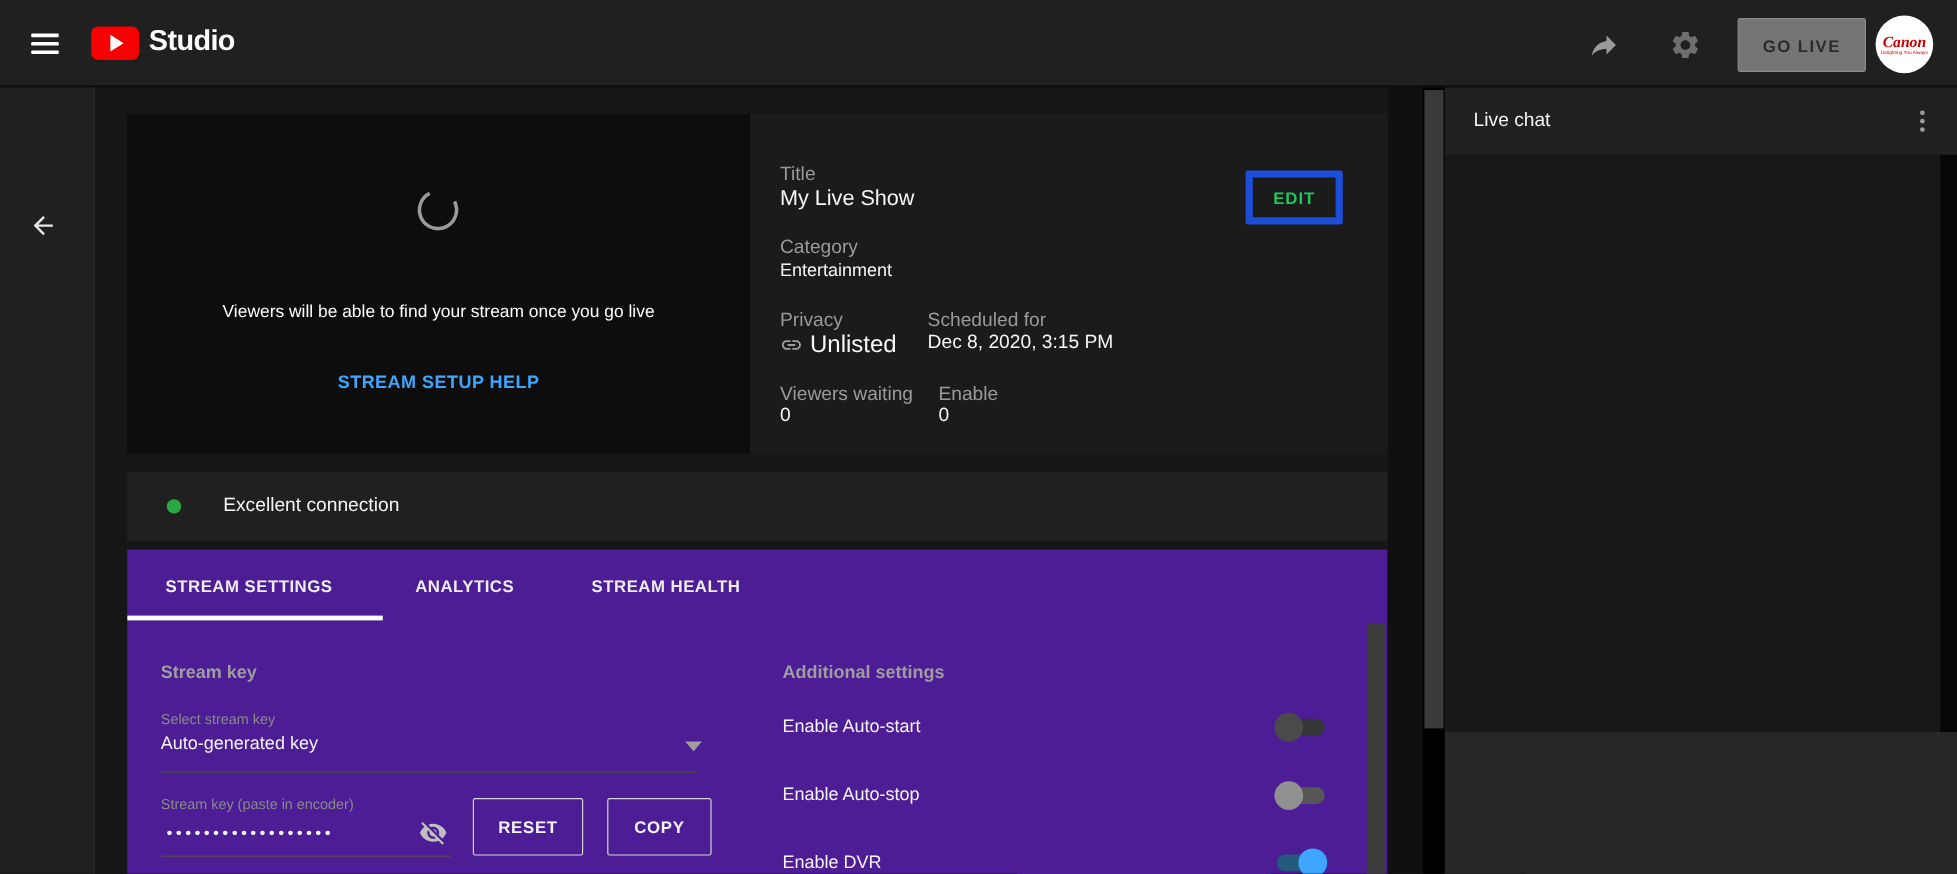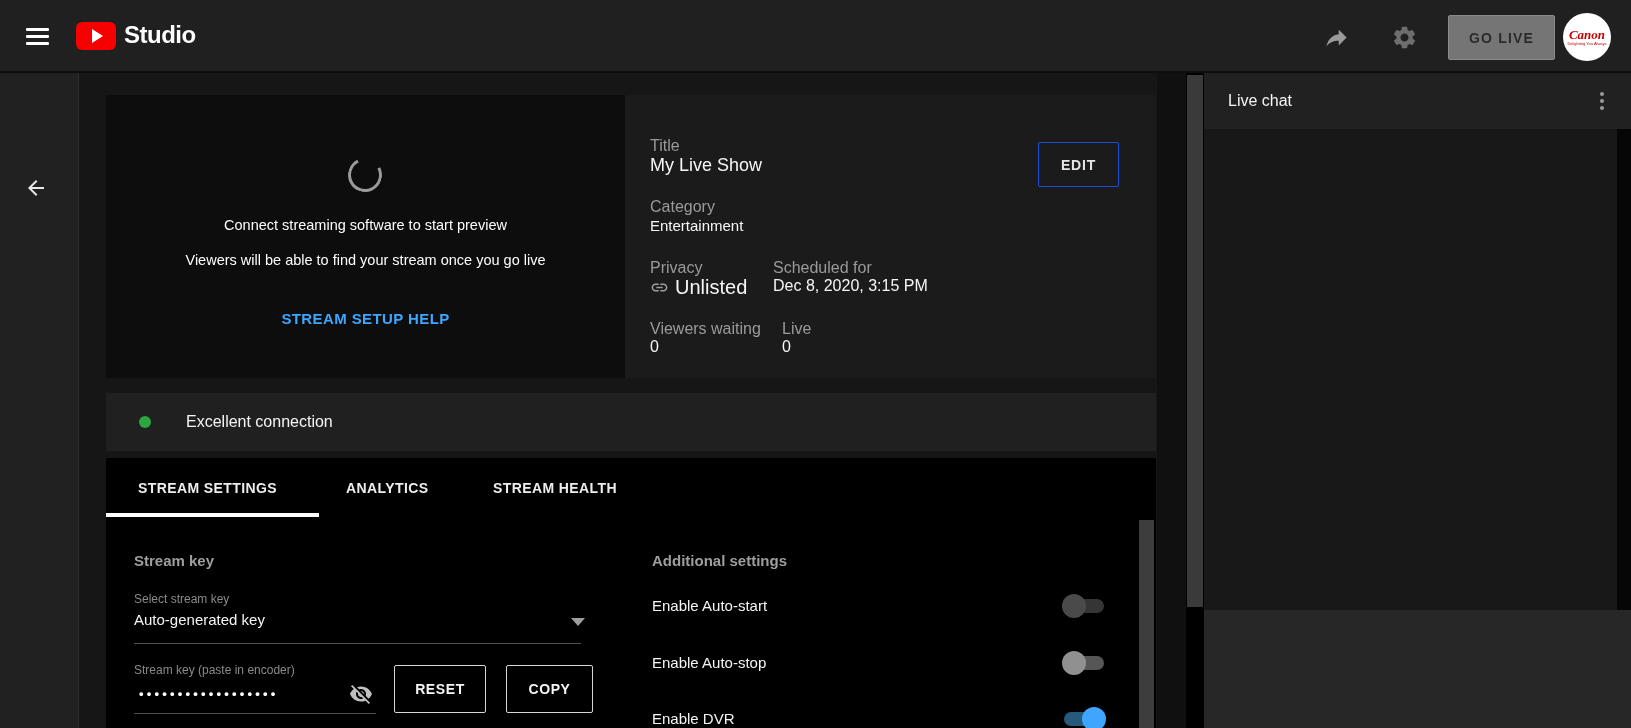--- a/index.html
+++ b/index.html
@@ -39,33 +39,33 @@
   .pv-msg { position:absolute; left:0; width:100%; font-size:14.5px; color:#fdfdfd; font-weight:500; }
   #pv-msg1 { top:122px; }
   #pv-msg2 { top:157px; }
   #pv-help { position:absolute; left:0; top:215px; width:100%; font-size:15px; font-weight:bold;
     letter-spacing:0.4px; color:#3ea6ff; cursor:pointer; }
 
   #info-pane { left:625px; top:95px; width:531px; height:283px; background:#1b1b1b; }
   .lbl { position:absolute; font-size:16px; color:#9a9a9a; }
   .val { position:absolute; font-size:15px; color:#f6f6f6; font-weight:500; }
   #edit-btn { position:absolute; left:413px; top:47px; width:81px; height:45px; background:transparent;
-    border:1px solid #1d4ed8; border-radius:2px; color:#e5e5e5; font-size:14px; font-weight:bold;
+    border:6px solid #1d4ed8; border-radius:2px; color:#22c55e; font-size:14px; font-weight:bold;
     letter-spacing:0.8px; display:flex; align-items:center; justify-content:center; cursor:pointer; }
   #privacy-row { position:absolute; left:25px; top:181px; display:flex; align-items:center; gap:6px; }
   #privacy-row .val-inline { font-size:20px; color:#f6f6f6; font-weight:500; }
 
   
   #conn-row { left:106px; top:393px; width:1050px; height:58px; background:#202020;
     display:flex; align-items:center; }
   #conn-dot { width:12px; height:12px; border-radius:50%; margin-left:33px; }
   #conn-text { margin-left:35px; font-size:16px; color:#f4f4f4; }
 
   
-  #tabs-card { left:106px; top:458px; width:1050px; height:270px; background:#000000; overflow:hidden; }
+  #tabs-card { left:106px; top:458px; width:1050px; height:270px; background:#4c1d95; overflow:hidden; }
   .tab { position:absolute; top:22px; font-size:14px; font-weight:bold; letter-spacing:0.4px;
     color:#ededed; cursor:pointer; }
   #tab-underline { position:absolute; left:0; top:55px; width:213px; height:4px; background:#fdfdfd; }
   .sec-h { position:absolute; top:94px; font-size:15px; font-weight:bold; color:#9e9e9e; }
   .field-lbl { position:absolute; font-size:12px; color:#8a8a8a; }
   #sk-value { position:absolute; left:28px; top:153px; font-size:15px; color:#f4f4f4; }
   #sk-caret { position:absolute; left:465px; top:160px; width:0; height:0;
     border-left:7px solid transparent; border-right:7px solid transparent; border-top:8px solid #9e9e9e; cursor:pointer; }
   #sk-underline { position:absolute; left:28px; top:185px; width:447px; height:1px; background:#4f4f4f; }
   #key-dots { position:absolute; left:33px; top:228px; font-size:13px; font-weight:bold;
@@ -140,21 +140,20 @@
 
 <div id="sidebar">
   <svg id="back-btn" viewBox="0 0 24 24">
     <path fill="#e8e8e8" d="M20 11H7.83l5.59-5.59L12 4l-8 8 8 8 1.41-1.41L7.83 13H20v-2z"></path>
   </svg>
 
 </div>
 
 <div class="abs" id="preview-pane">
   <div id="spinner"></div>
-  <div class="pv-msg" id="pv-msg1">Connect streaming software to start preview</div>
   <div class="pv-msg" id="pv-msg2">Viewers will be able to find your stream once you go live</div>
   <div id="pv-help">STREAM SETUP HELP</div>
 </div>
 
 <div class="abs" id="info-pane">
   <div class="lbl" style="left:25px; top:42px;">Title</div>
   <div class="val" style="left:25px; top:60px; font-size:18px;">My Live Show</div>
   <div id="edit-btn">EDIT</div>
 
   <div class="lbl" style="left:25px; top:103px;">Category</div>
@@ -164,21 +163,21 @@
   <div class="lbl" style="left:148px; top:164px;">Scheduled for</div>
   <div id="privacy-row">
     <svg width="19" height="19" viewBox="0 0 24 24">
       <path fill="#9e9e9e" d="M3.9 12c0-1.71 1.39-3.1 3.1-3.1h4V7H7c-2.76 0-5 2.24-5 5s2.24 5 5 5h4v-1.9H7c-1.71 0-3.1-1.39-3.1-3.1zM8 13h8v-2H8v2zm9-6h-4v1.9h4c1.71 0 3.1 1.39 3.1 3.1s-1.39 3.1-3.1 3.1h-4V17h4c2.76 0 5-2.24 5-5s-2.24-5-5-5z"></path>
     </svg>
     <span class="val-inline">Unlisted</span>
   </div>
   <div class="val" style="left:148px; top:182px; font-size:16px;">Dec 8, 2020, 3:15 PM</div>
 
   <div class="lbl" style="left:25px; top:225px;">Viewers waiting</div>
-  <div class="lbl" style="left:157px; top:225px;">Live</div>
+  <div class="lbl" style="left:157px; top:225px;">Enable</div>
   <div class="val" style="left:25px; top:243px; font-size:16px;">0</div>
   <div class="val" style="left:157px; top:243px; font-size:16px;">0</div>
 </div>
 
 <div class="abs" id="conn-row">
   <div id="conn-dot" style="background: rgb(43, 166, 64);"></div>
   <div id="conn-text">Excellent connection</div>
 </div>
 
 <div class="abs" id="tabs-card">

